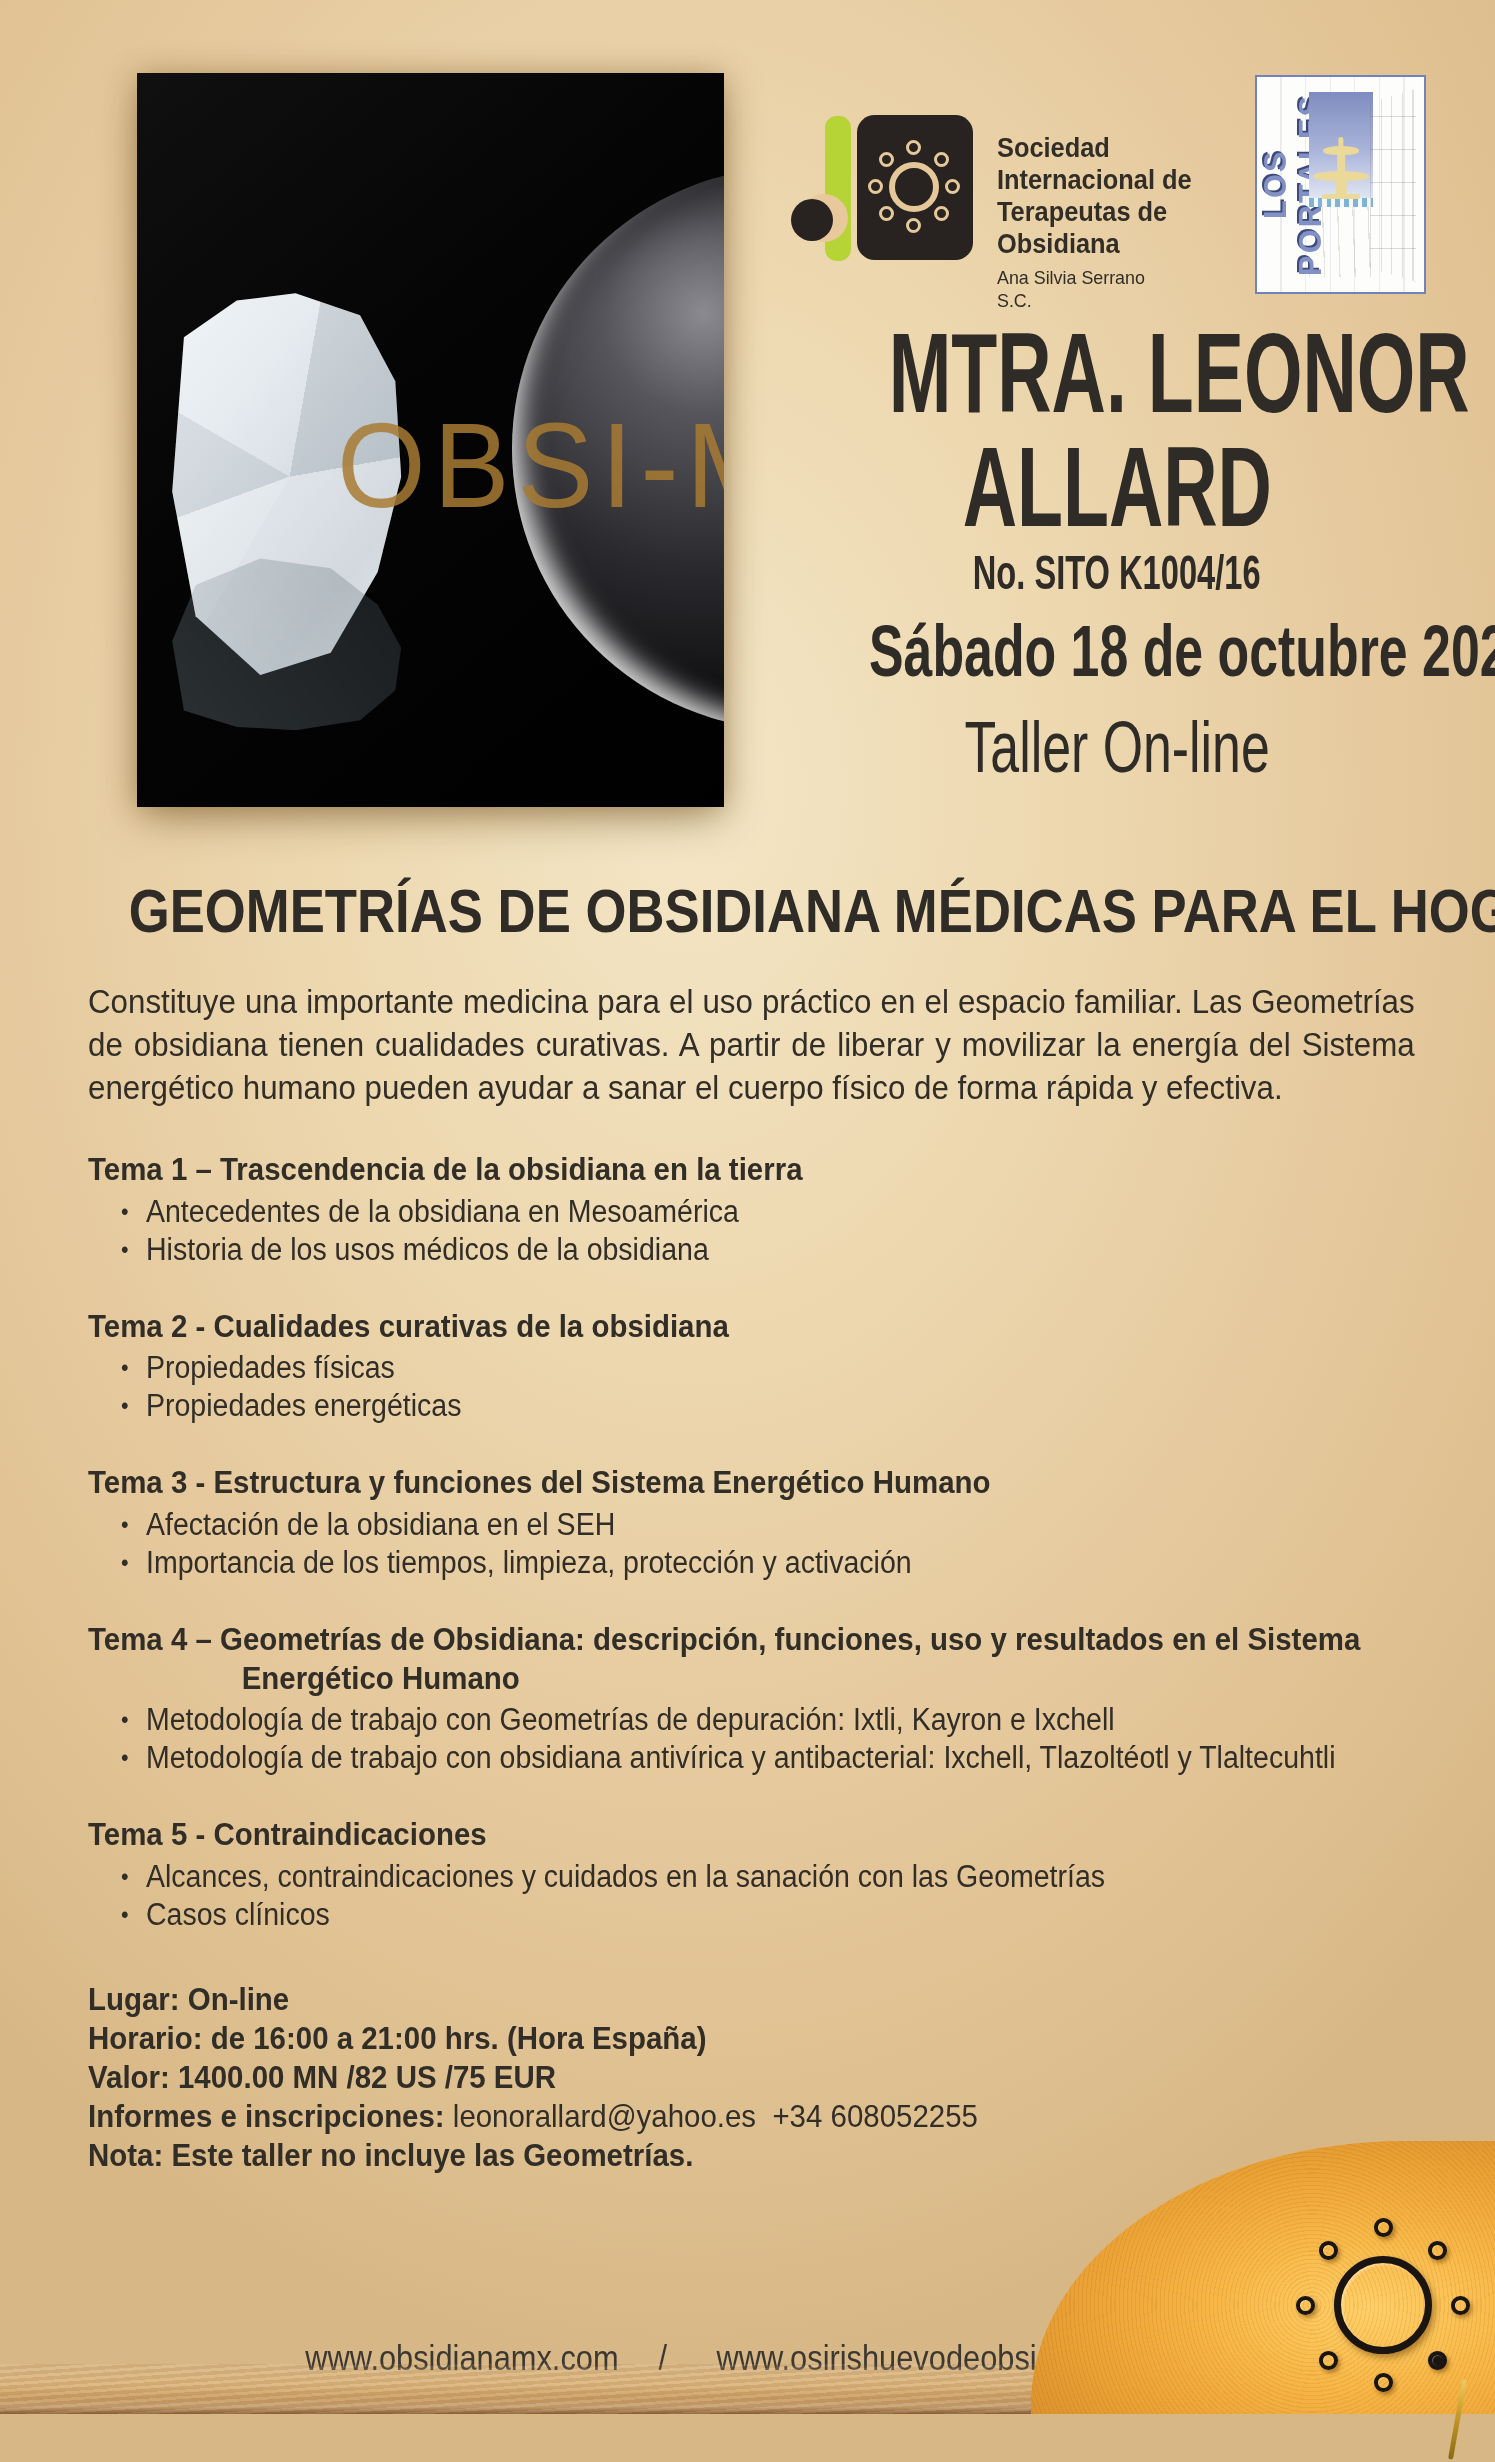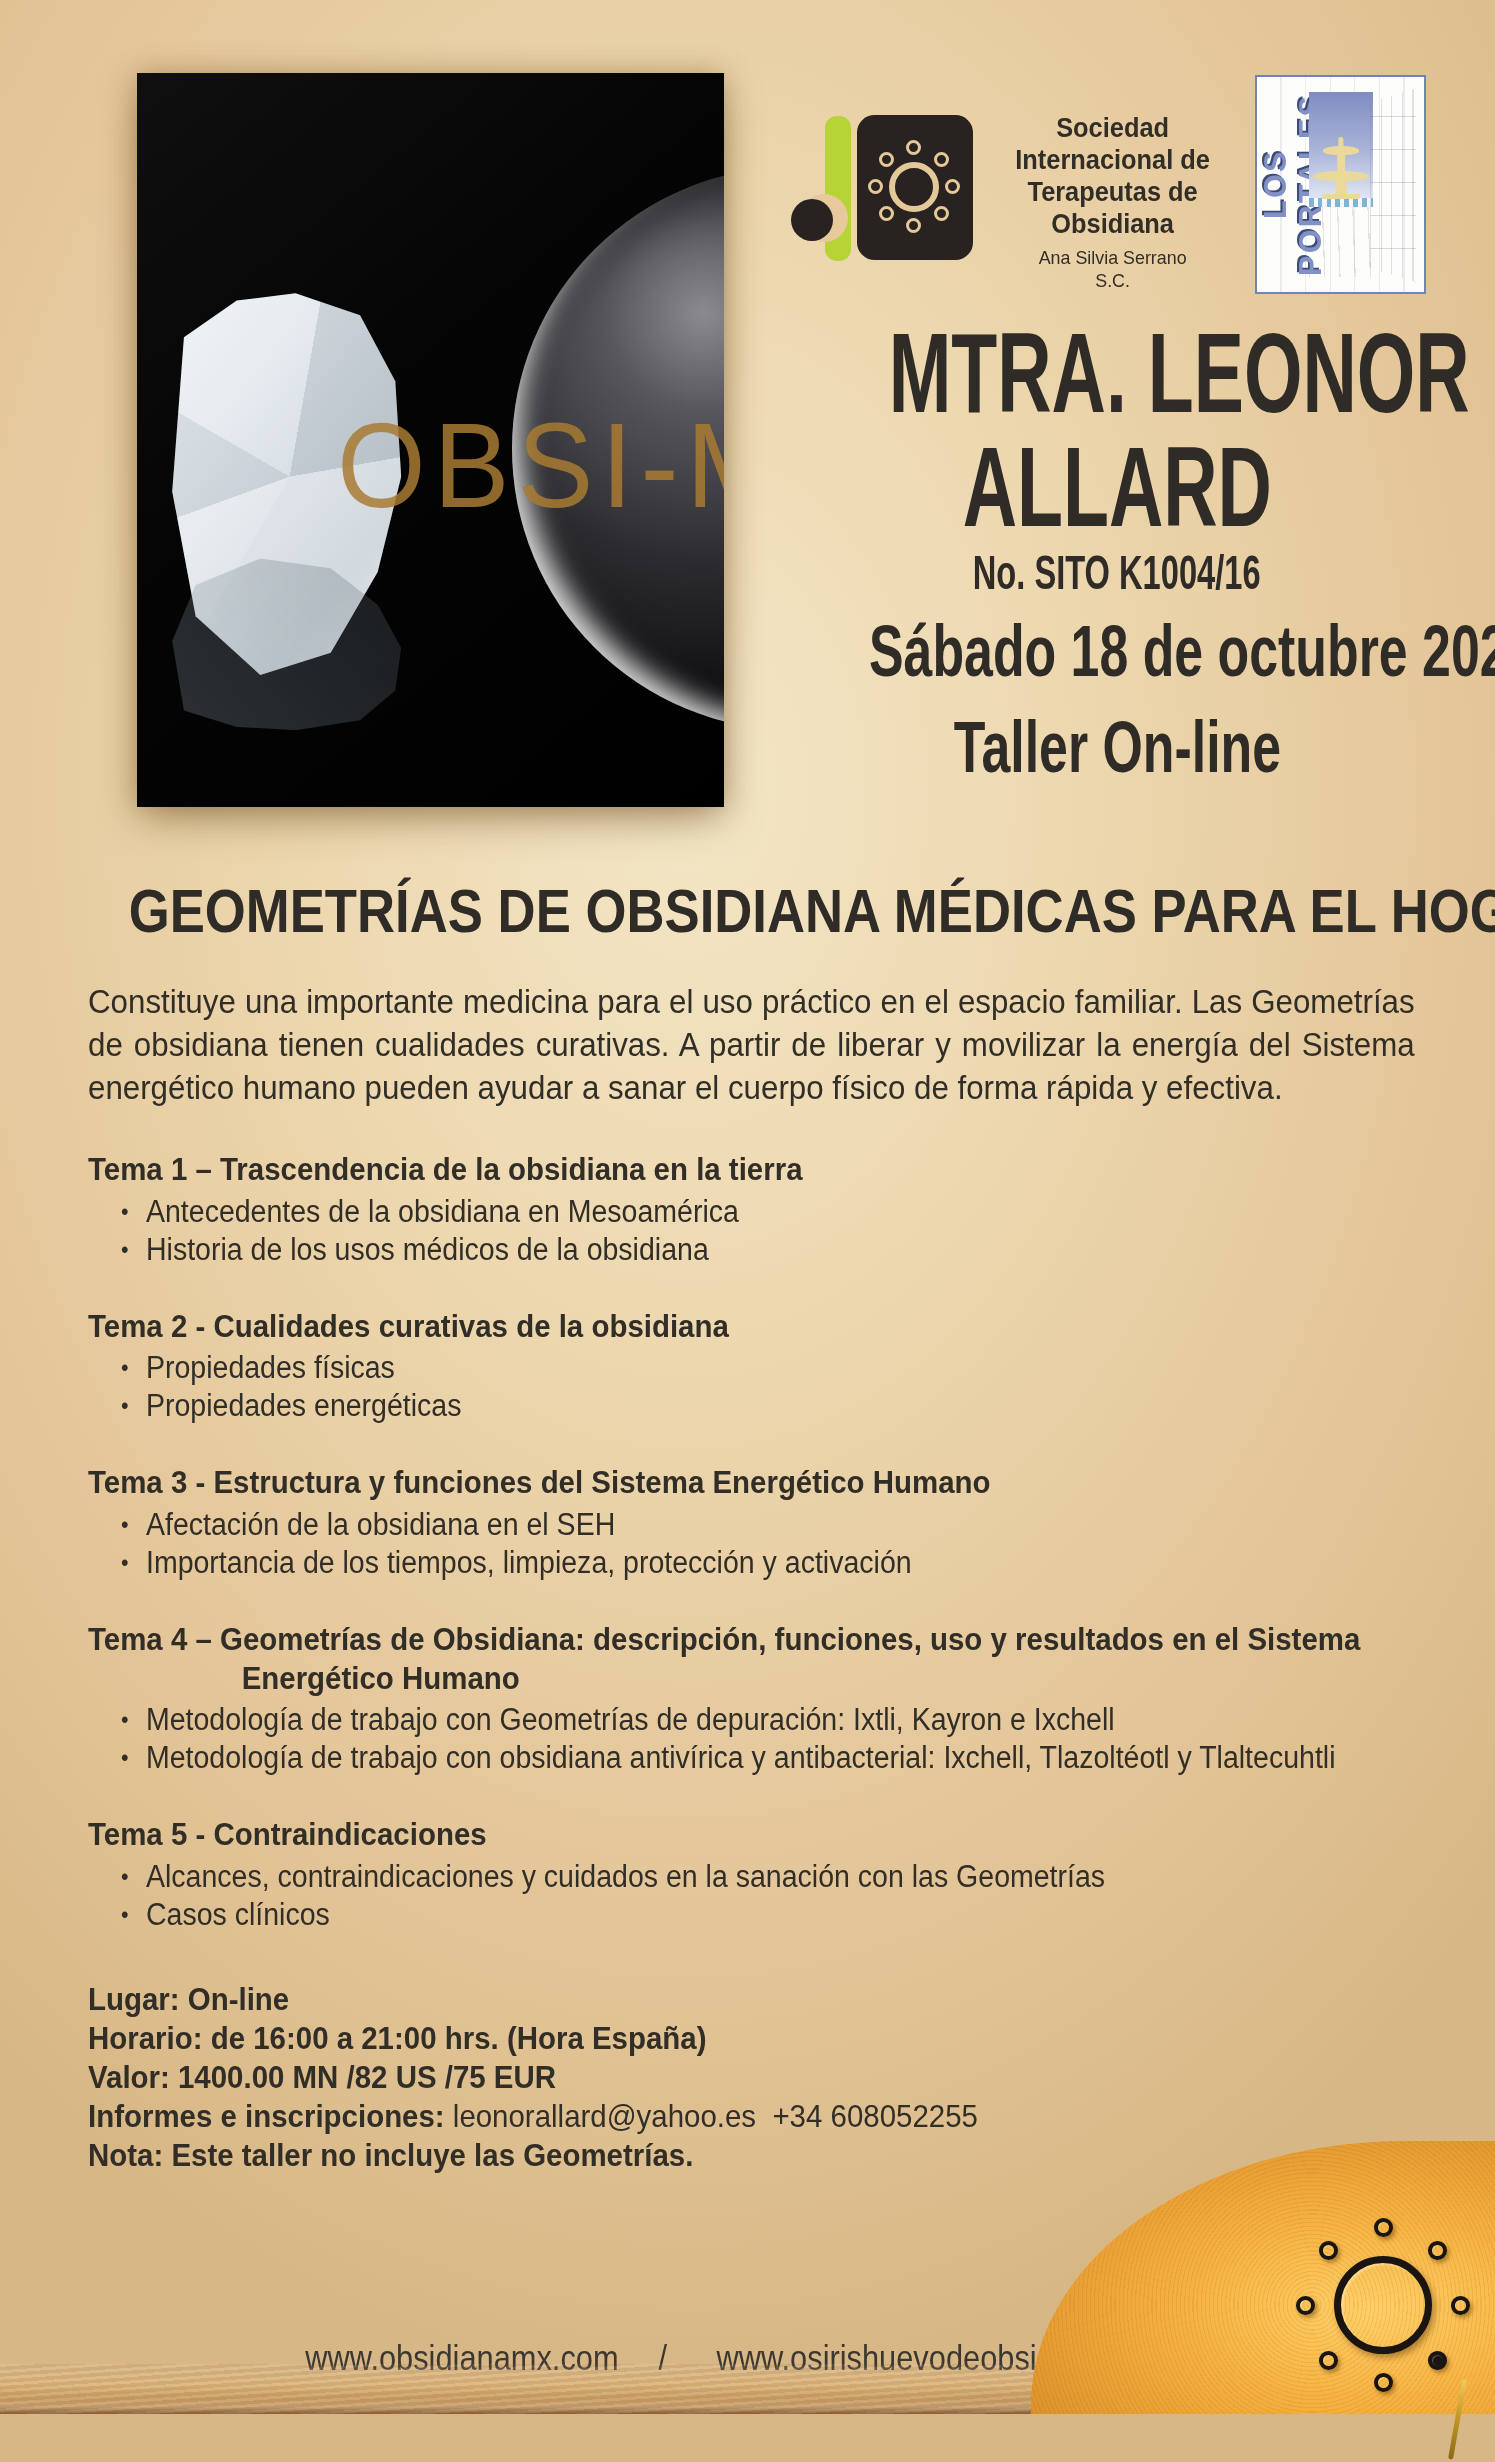--- a/index.html
+++ b/index.html
@@ -29,21 +29,21 @@
     color:rgba(168,122,50,.85); white-space:nowrap; transform:scaleX(.95); transform-origin:left;}
   
   .sito{position:absolute; left:791px; top:111px; width:193px; height:154px;}
   .sito .stripe{position:absolute; left:34px; top:4.7px; width:26px; height:145px; border-radius:11.7px; background:#b7d437;}
   .sito .notch{position:absolute; left:9.4px; top:83px; width:48px; height:48px; border-radius:50%; background:#e7c99c;}
   .sito .dot{position:absolute; left:0px; top:88px; width:42px; height:42px; border-radius:50%; background:#282320;}
   .sito .square{position:absolute; left:66px; top:3.5px; width:116px; height:145px; border-radius:17.6px; background:#282320;}
   .sito .center-ring{position:absolute; left:98px; top:51px; width:38px; height:38px; border:6.4px solid #e5c89a; border-radius:50%;}
   .sito .mini{position:absolute; width:9.4px; height:9.4px; border:3.5px solid #e5c89a; border-radius:50%;}
   
-  .org{position:absolute; left:997px; top:112px; width:246px;text-align:center;}
+  .org{position:absolute; left:997px; top:132px; width:246px;}
   .org-name{font-weight:700; font-size:27px; line-height:32px; white-space:pre-line; transform:scaleX(.94); transform-origin:left top;}
   .org-sub{margin-top:5.9px; font-size:19px; line-height:23.5px; white-space:pre-line; transform:scaleX(.94); transform-origin:left top;}
   
   .portales{position:absolute; left:1255px; top:75px; width:171px; height:219px; background:#fdfdfb; border:2.9px solid #7282bb; box-sizing:border-box;
     background-image:repeating-linear-gradient(90deg, transparent 0 23.5px, rgba(140,145,160,.16) 23.5px 24.6px);}
   .portales-label{position:absolute; left:1.2px; top:0; height:100%; width:41px;
     writing-mode:vertical-rl; transform:rotate(180deg); text-align:center;
     font-weight:700; font-size:30.5px; letter-spacing:2.3px; color:#8191c5; text-shadow:1.8px -1.8px 0 #3d4a77;}
   .doorway{position:absolute; left:52px; top:15.2px; width:64px; height:185px; overflow:hidden;}
   .door-sky{position:absolute; left:0; top:0; width:100%; height:57%; background:linear-gradient(180deg,#7f8cc0 0%,#aab4d9 55%,#dfe5f2 100%);}
@@ -66,21 +66,21 @@
       repeating-linear-gradient(90deg, rgba(120,120,130,.22) 0 1.2px, transparent 1.2px 10.6px);}
   
   .title-block{position:absolute; left:739px; top:0; width:756px; text-align:center; color:#2f2b27;}
   .t-name{position:absolute; left:0; width:100%; font-weight:700; font-size:114px; line-height:123px; white-space:nowrap;}
   .t-name > span{display:inline-block; transform:scaleX(.66);}
   .t-name1{top:311px;} .t-name2{top:425px;}
   .t-reg{position:absolute; top:545px; left:0; width:100%; font-weight:700; font-size:48px; line-height:56px;}
   .t-reg > span{display:inline-block; transform:scaleX(.68);}
   .t-date{position:absolute; top:610px; left:0; width:100%; font-weight:700; font-size:72px; line-height:82px; white-space:nowrap;}
   .t-date > span, .t-mode > span{display:inline-block; transform:scaleX(.72);}
-  .t-mode{position:absolute; top:706px; left:0; width:100%; font-weight:700; font-size:72px; line-height:82px;}
+  .t-mode{position:absolute; top:706px; left:0; width:100%; font-weight:400; font-size:72px; line-height:82px;}
   
   .main-heading{position:absolute; left:0; top:875px; width:100%; text-align:center; font-weight:700; font-size:62px; white-space:nowrap; color:#2f2b27;}
   .main-heading > span{display:inline-block; transform:scaleX(.85);}
   
   .content{position:absolute; left:88px; top:980px; width:1442px; transform:scaleX(.92); transform-origin:left top;}
   .intro{font-size:34px; line-height:43px; text-align:justify; margin:0 0 41px 0;}
   .tema{margin-bottom:38px;}
   .tema-title{font-weight:700; font-size:32px; line-height:39px; margin-bottom:3.5px; padding-left:167px; text-indent:-167px;}
   .bullet{display:flex; font-size:31px; line-height:38px;}
   .bullet .dot{flex:0 0 27px; padding-left:36px; box-sizing:content-box; font-size:23.5px;}

